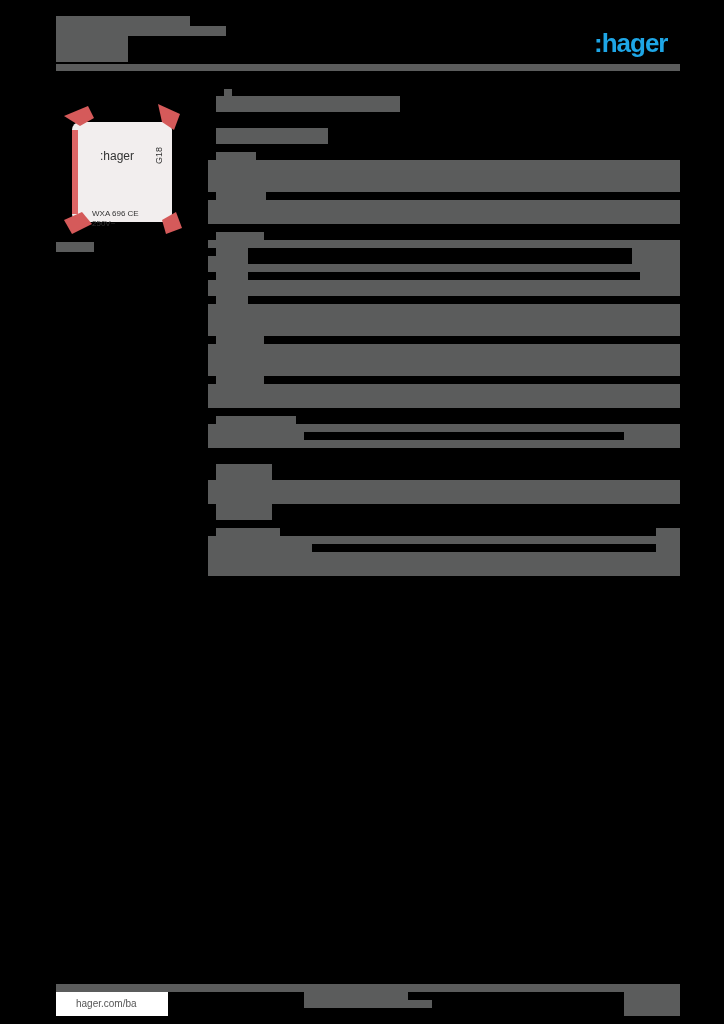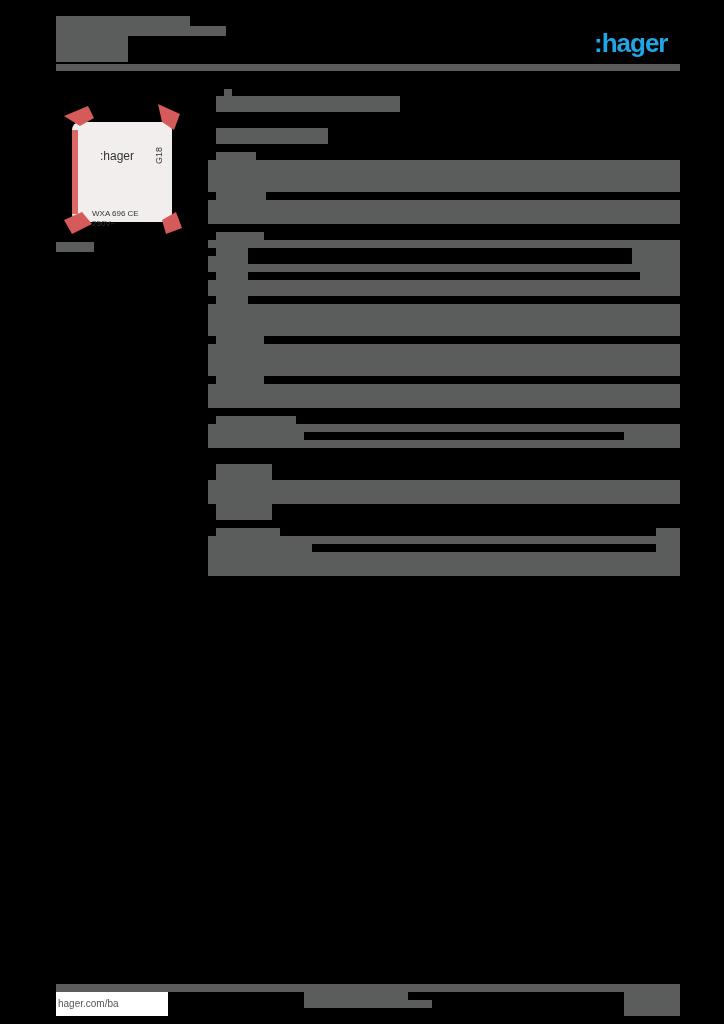--- a/index.html
+++ b/index.html
@@ -1,20 +1,20 @@
 <!DOCTYPE html>
 <html><head>
 <meta charset="utf-8">
 <style>
   html, body { margin:0; padding:0; background:#000; }
   body { width:724px; height:1024px; position:relative; overflow:hidden; font-family:"Liberation Sans", sans-serif; }
   .g { position:absolute; background:#5b5c5c; }
   .logo { position:absolute; left:594px; top:28px; width:84px; height:30px; color:#1ea6e6; font-weight:bold; font-size:26px; letter-spacing:-1px; line-height:30px; }
   .photo { position:absolute; left:58px; top:100px; width:128px; height:140px; }
-  .footer-url { position:absolute; left:56px; top:992px; width:112px; height:24px; background:#fff; color:#555; font-size:10px; line-height:24px; padding-left:2px; box-sizing:border-box; }
+  .footer-url { position:absolute; left:56px; top:992px; width:112px; height:24px; background:#fff; color:#555; font-size:10px; line-height:24px; padding-left:20px; box-sizing:border-box; }
 </style>
 </head>
 <body>
 
 <div class="g" style="left:56px;top:16px;width:134px;height:16px;"></div>
 <div class="g" style="left:56px;top:26px;width:170px;height:10px;"></div>
 <div class="g" style="left:56px;top:36px;width:22px;height:26px;"></div>
 <div class="g" style="left:56px;top:36px;width:72px;height:26px;"></div>
 <div class="g" style="left:56px;top:64px;width:624px;height:7px;"></div>
 <div class="logo">:hager</div>

